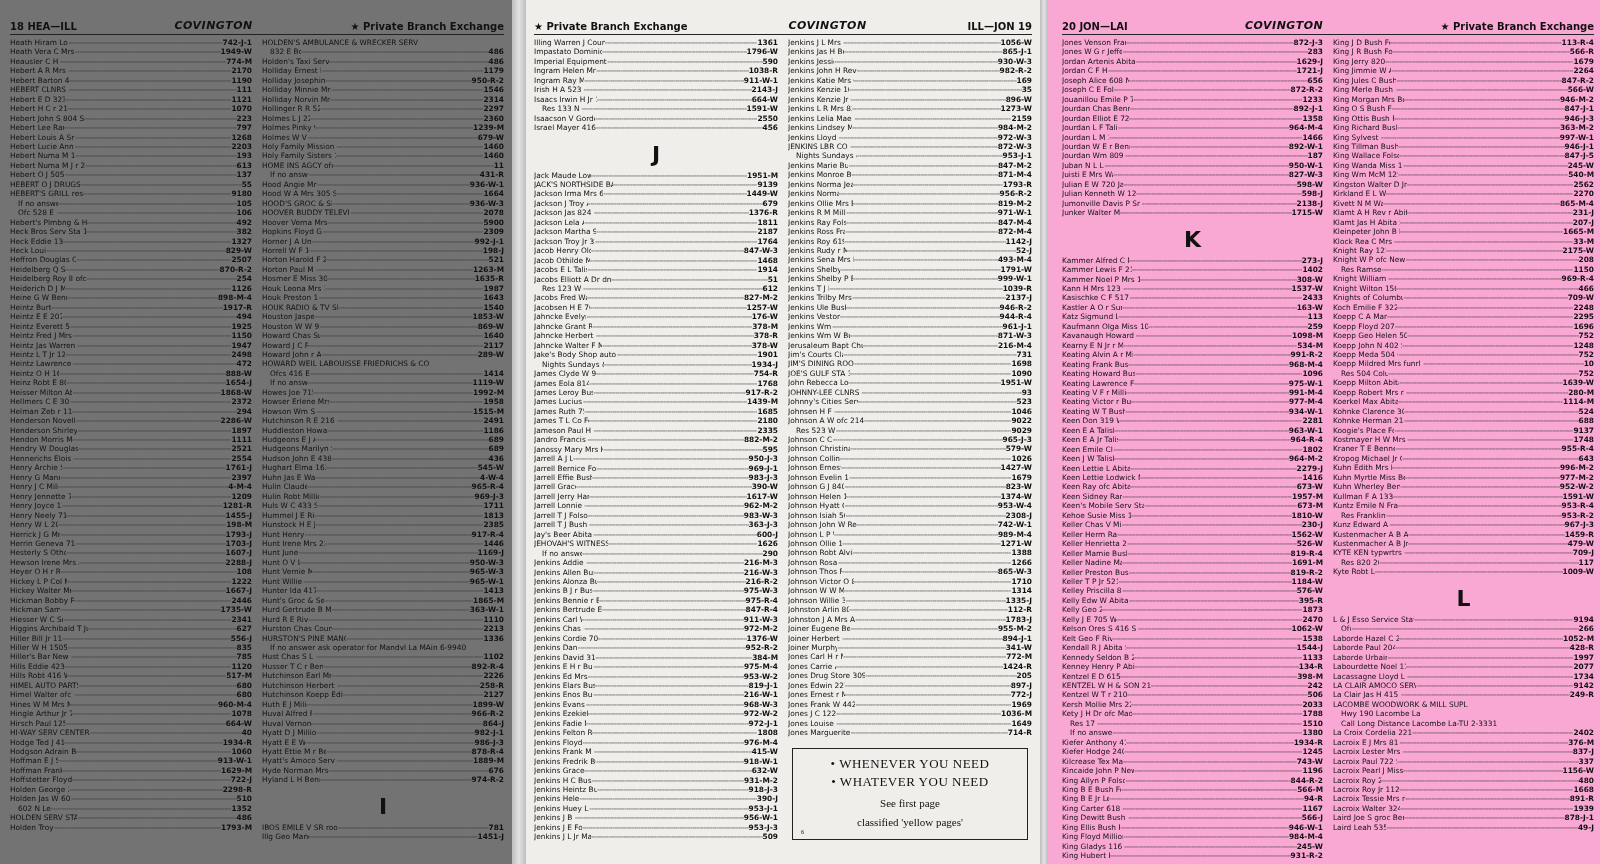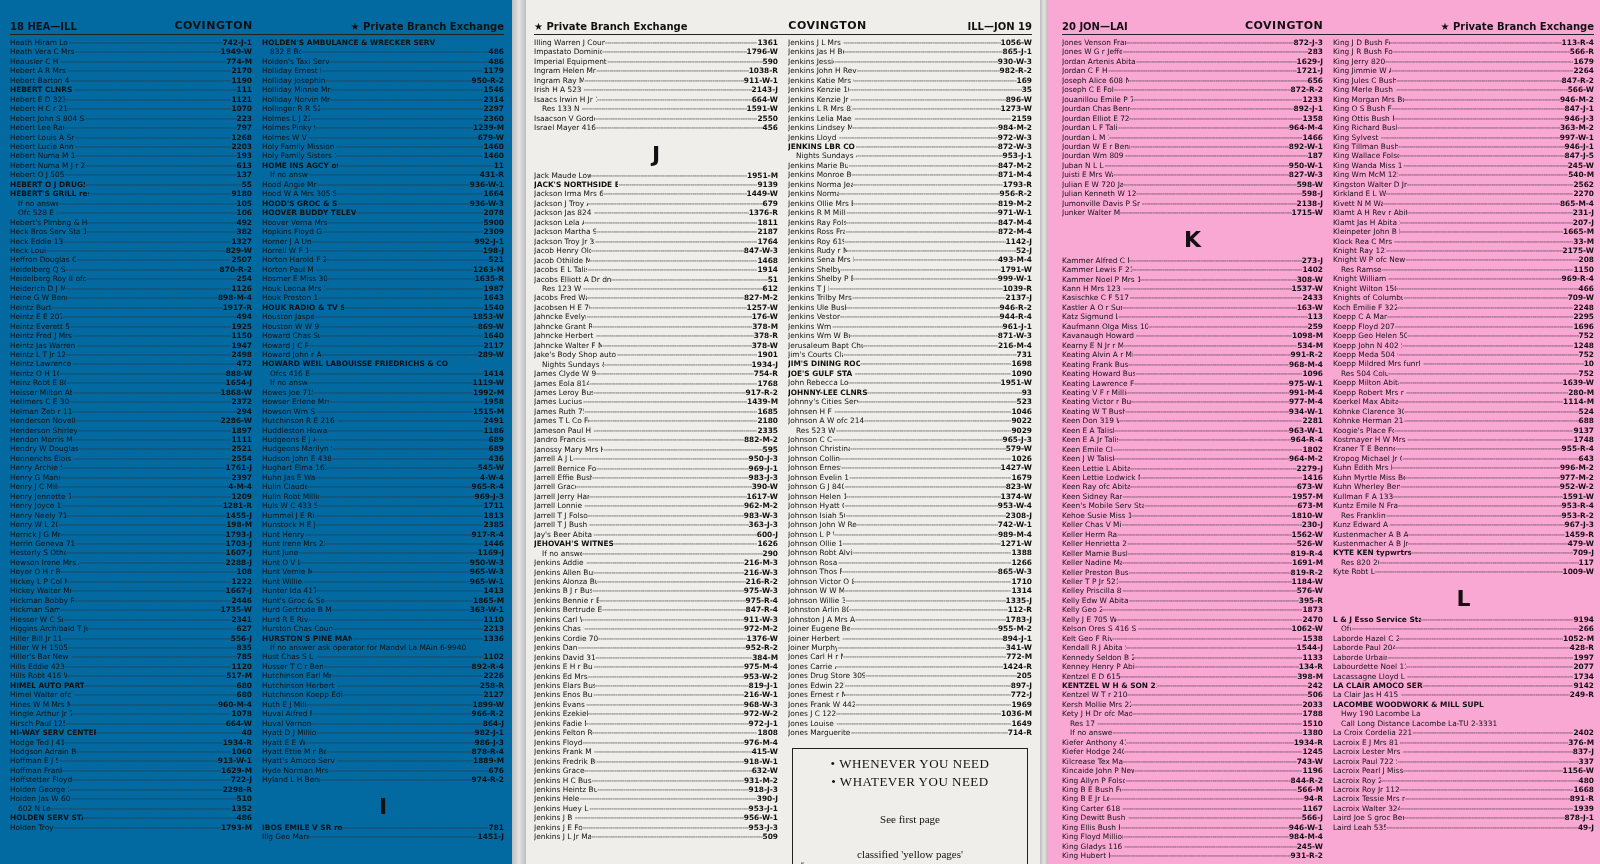--- a/index.html
+++ b/index.html
@@ -1,38 +1,38 @@
 <!DOCTYPE html>
 <html><head>
 <meta charset="utf-8">
 <style>
   html,body{margin:0;padding:0;}
   body{width:1600px;height:864px;overflow:hidden;background:#cfcfcf;font-family:"DejaVu Sans",sans-serif;color:#111;}
   .spread{position:relative;width:1600px;height:864px;}
-  .page{position:absolute;top:0;height:864px;background:#0369a1;overflow:hidden;box-sizing:border-box;}
+  .page{position:absolute;top:0;height:864px;background:#737373;overflow:hidden;box-sizing:border-box;}
   .p18{left:0;width:512px;padding:18px 8px 0 10px;}
   .p19{left:526px;width:514px;padding:18px 8px 0 8px;background:#efeeeb;}
   .p20{left:1048px;width:552px;padding:18px 6px 0 14px;background:#f9a8d4;}
   .gutter{position:absolute;top:0;height:864px;background:linear-gradient(90deg,#bdbdbd,#e3e3e3,#bdbdbd);}
   .hdr{display:flex;justify-content:space-between;align-items:flex-end;font-size:10px;font-weight:bold;border-bottom:1.5px solid #222;padding-bottom:2px;margin-bottom:3px;height:14px;}
-  .hdr .city{font-size:11px;letter-spacing:.5px;}
+  .hdr .city{font-size:11px;letter-spacing:.5px;font-style:italic;}
   .hdr .pbx{font-size:10px;font-weight:bold;}
   .cols{display:flex;gap:10px;}
   .col{flex:1;min-width:0;}
   .row{display:flex;font-size:7.4px;line-height:9.45px;white-space:nowrap;}
   .row .nm{flex:0 1 auto;overflow:hidden;text-overflow:clip;}
   .row .dots{flex:1 1 auto;overflow:hidden;color:#333;}
   .row .dots::before{content:"------------------------------------------------------------------------------------------------------------------------------";letter-spacing:-.5px;}
   .row .ph{flex:0 0 auto;font-weight:bold;}
   .row.ind .nm{padding-left:8px;}
-  .row.bold .nm{font-weight:bold;}
+  .row.bold .nm{font-weight:normal;}
   .letter{font-size:22px;font-weight:bold;text-align:center;margin:10px 0 4px;line-height:24px;}
   .adbox{border:1.5px solid #222;margin:10px 4px 0 4px;padding:6px 8px 4px;text-align:center;font-family:Liberation Serif, serif;}
   .adbox .l1{font-size:13px;letter-spacing:.5px;line-height:18px;}
-  .adbox .l2{font-size:11px;line-height:14px;margin-top:21px;}
+  .adbox .l2{font-size:11px;line-height:14px;margin-top:5px;}
   .adbox .num{font-size:6px;text-align:left;}
 </style>
 </head>
 <body>
 
 <div class="spread">
 
   <div class="page p18">
     <div class="hdr">
       <span>18  HEA—ILL</span>

